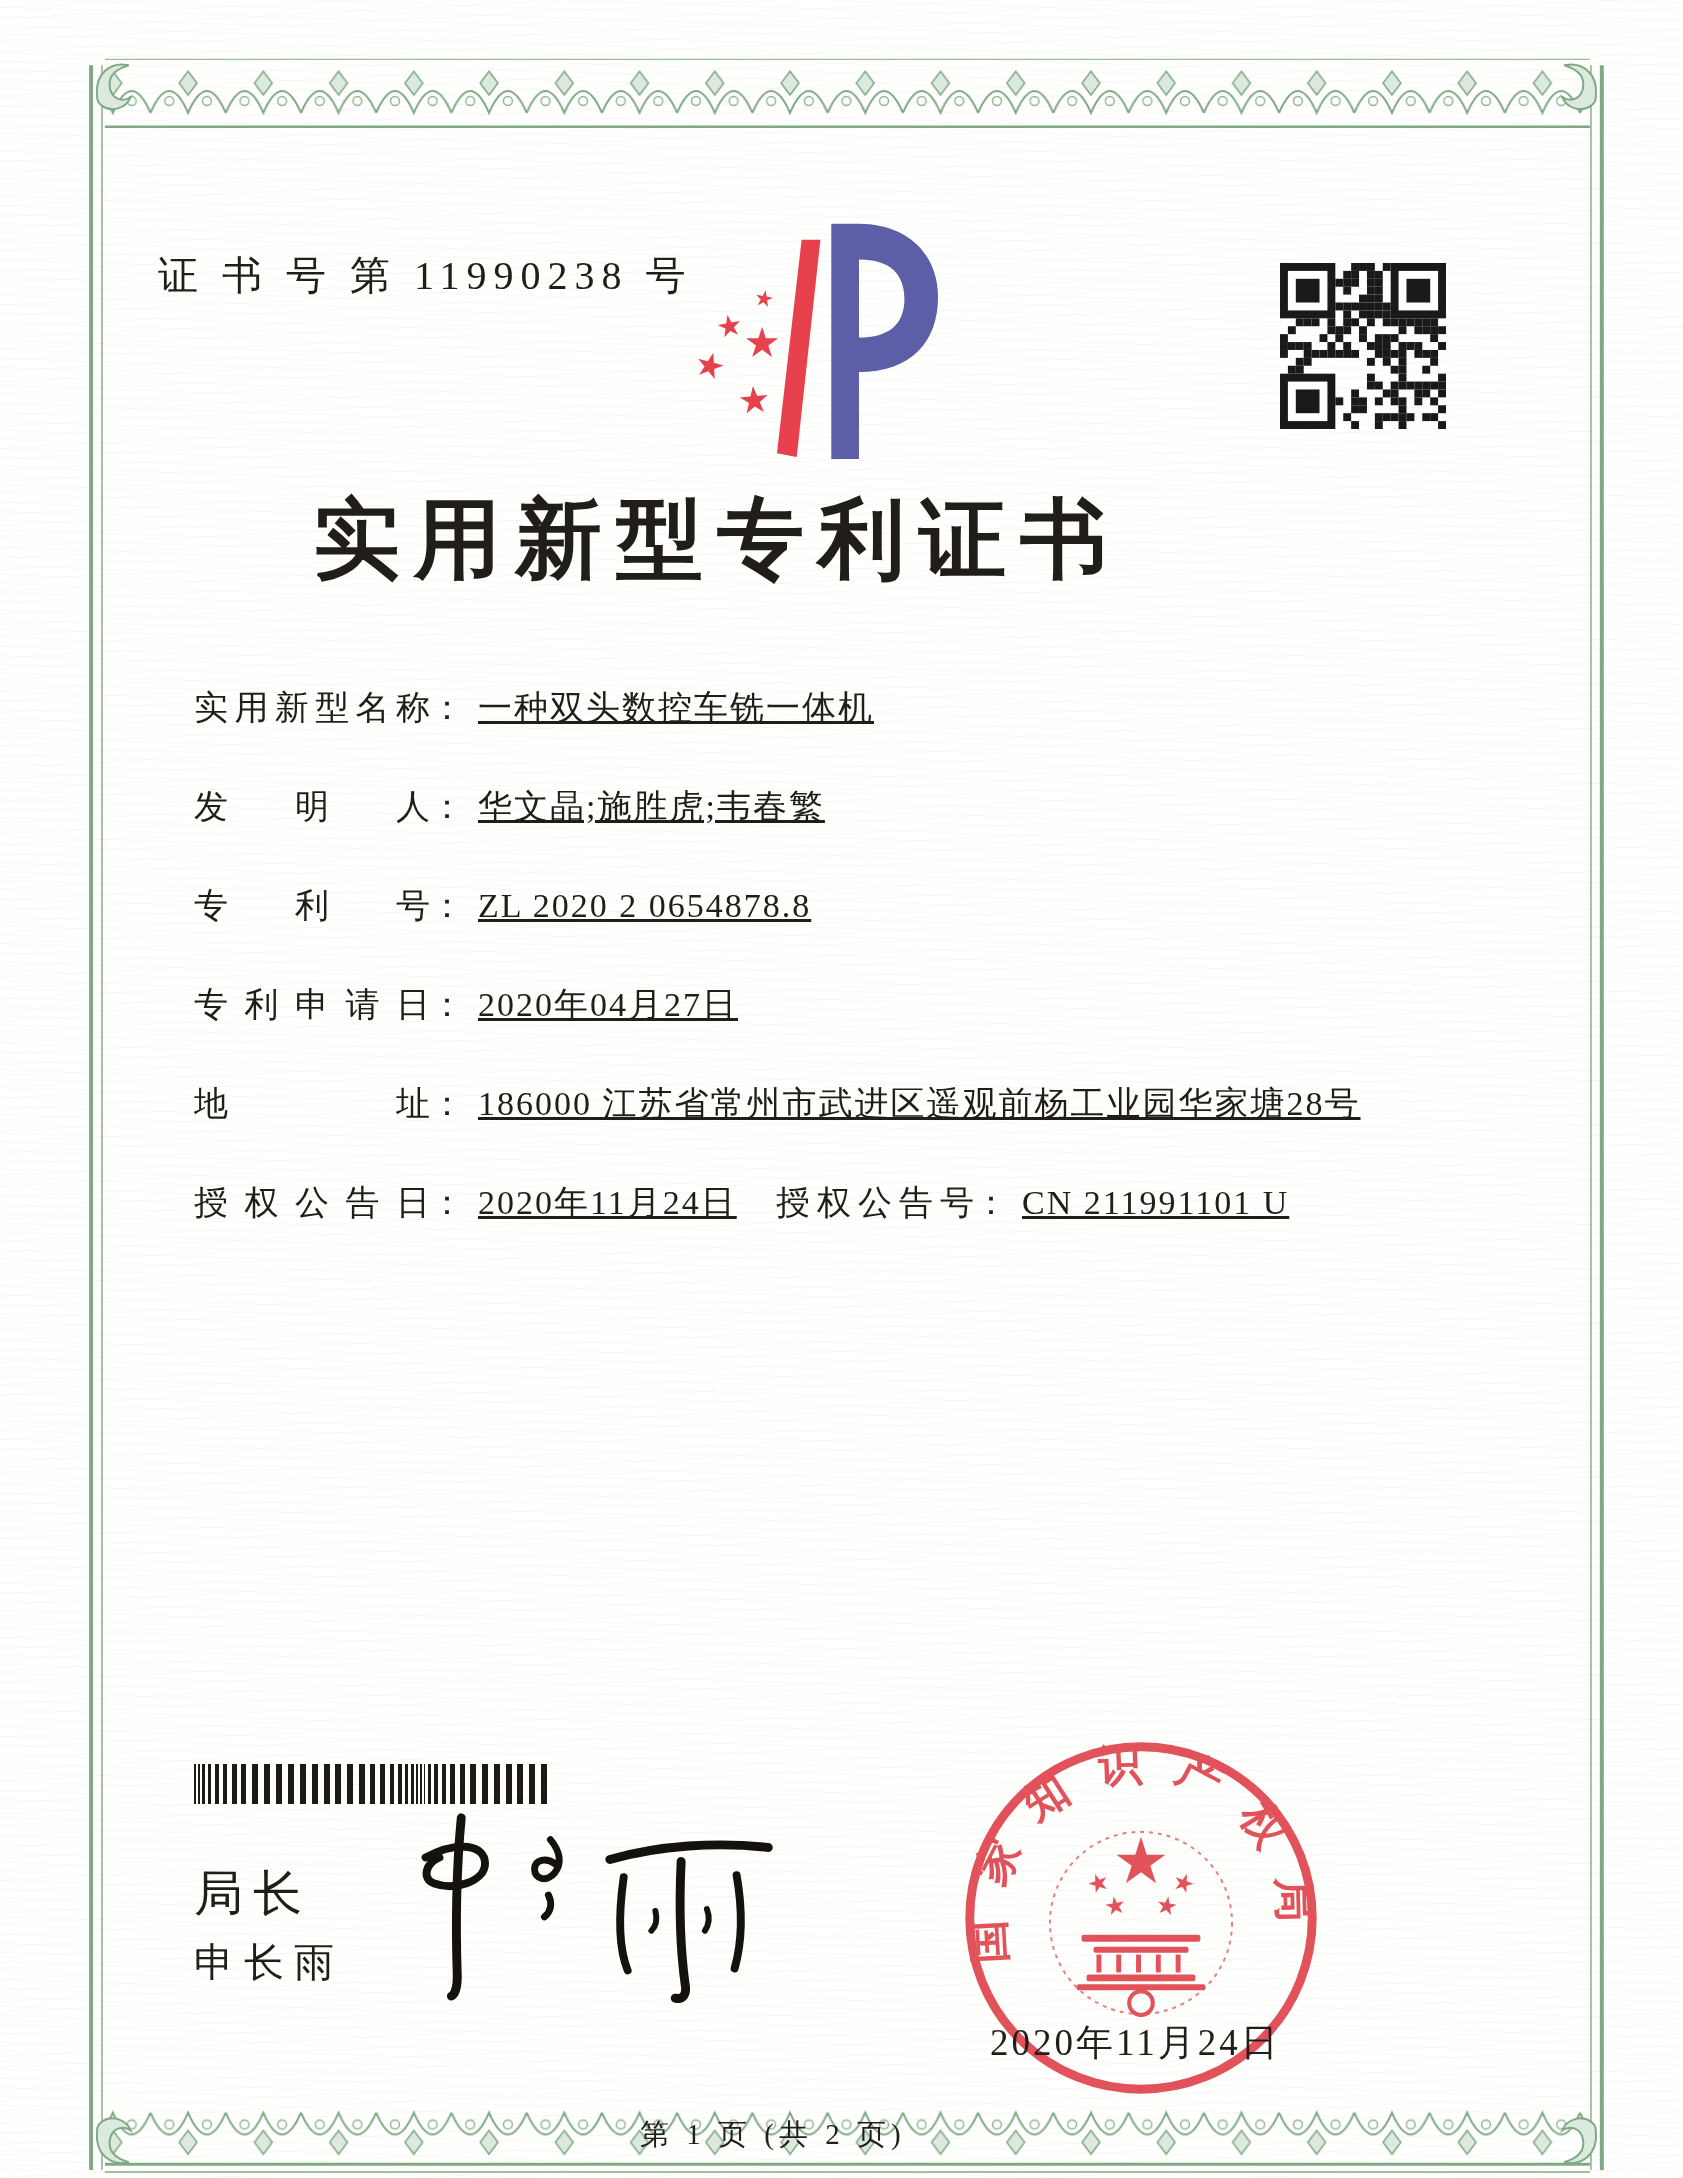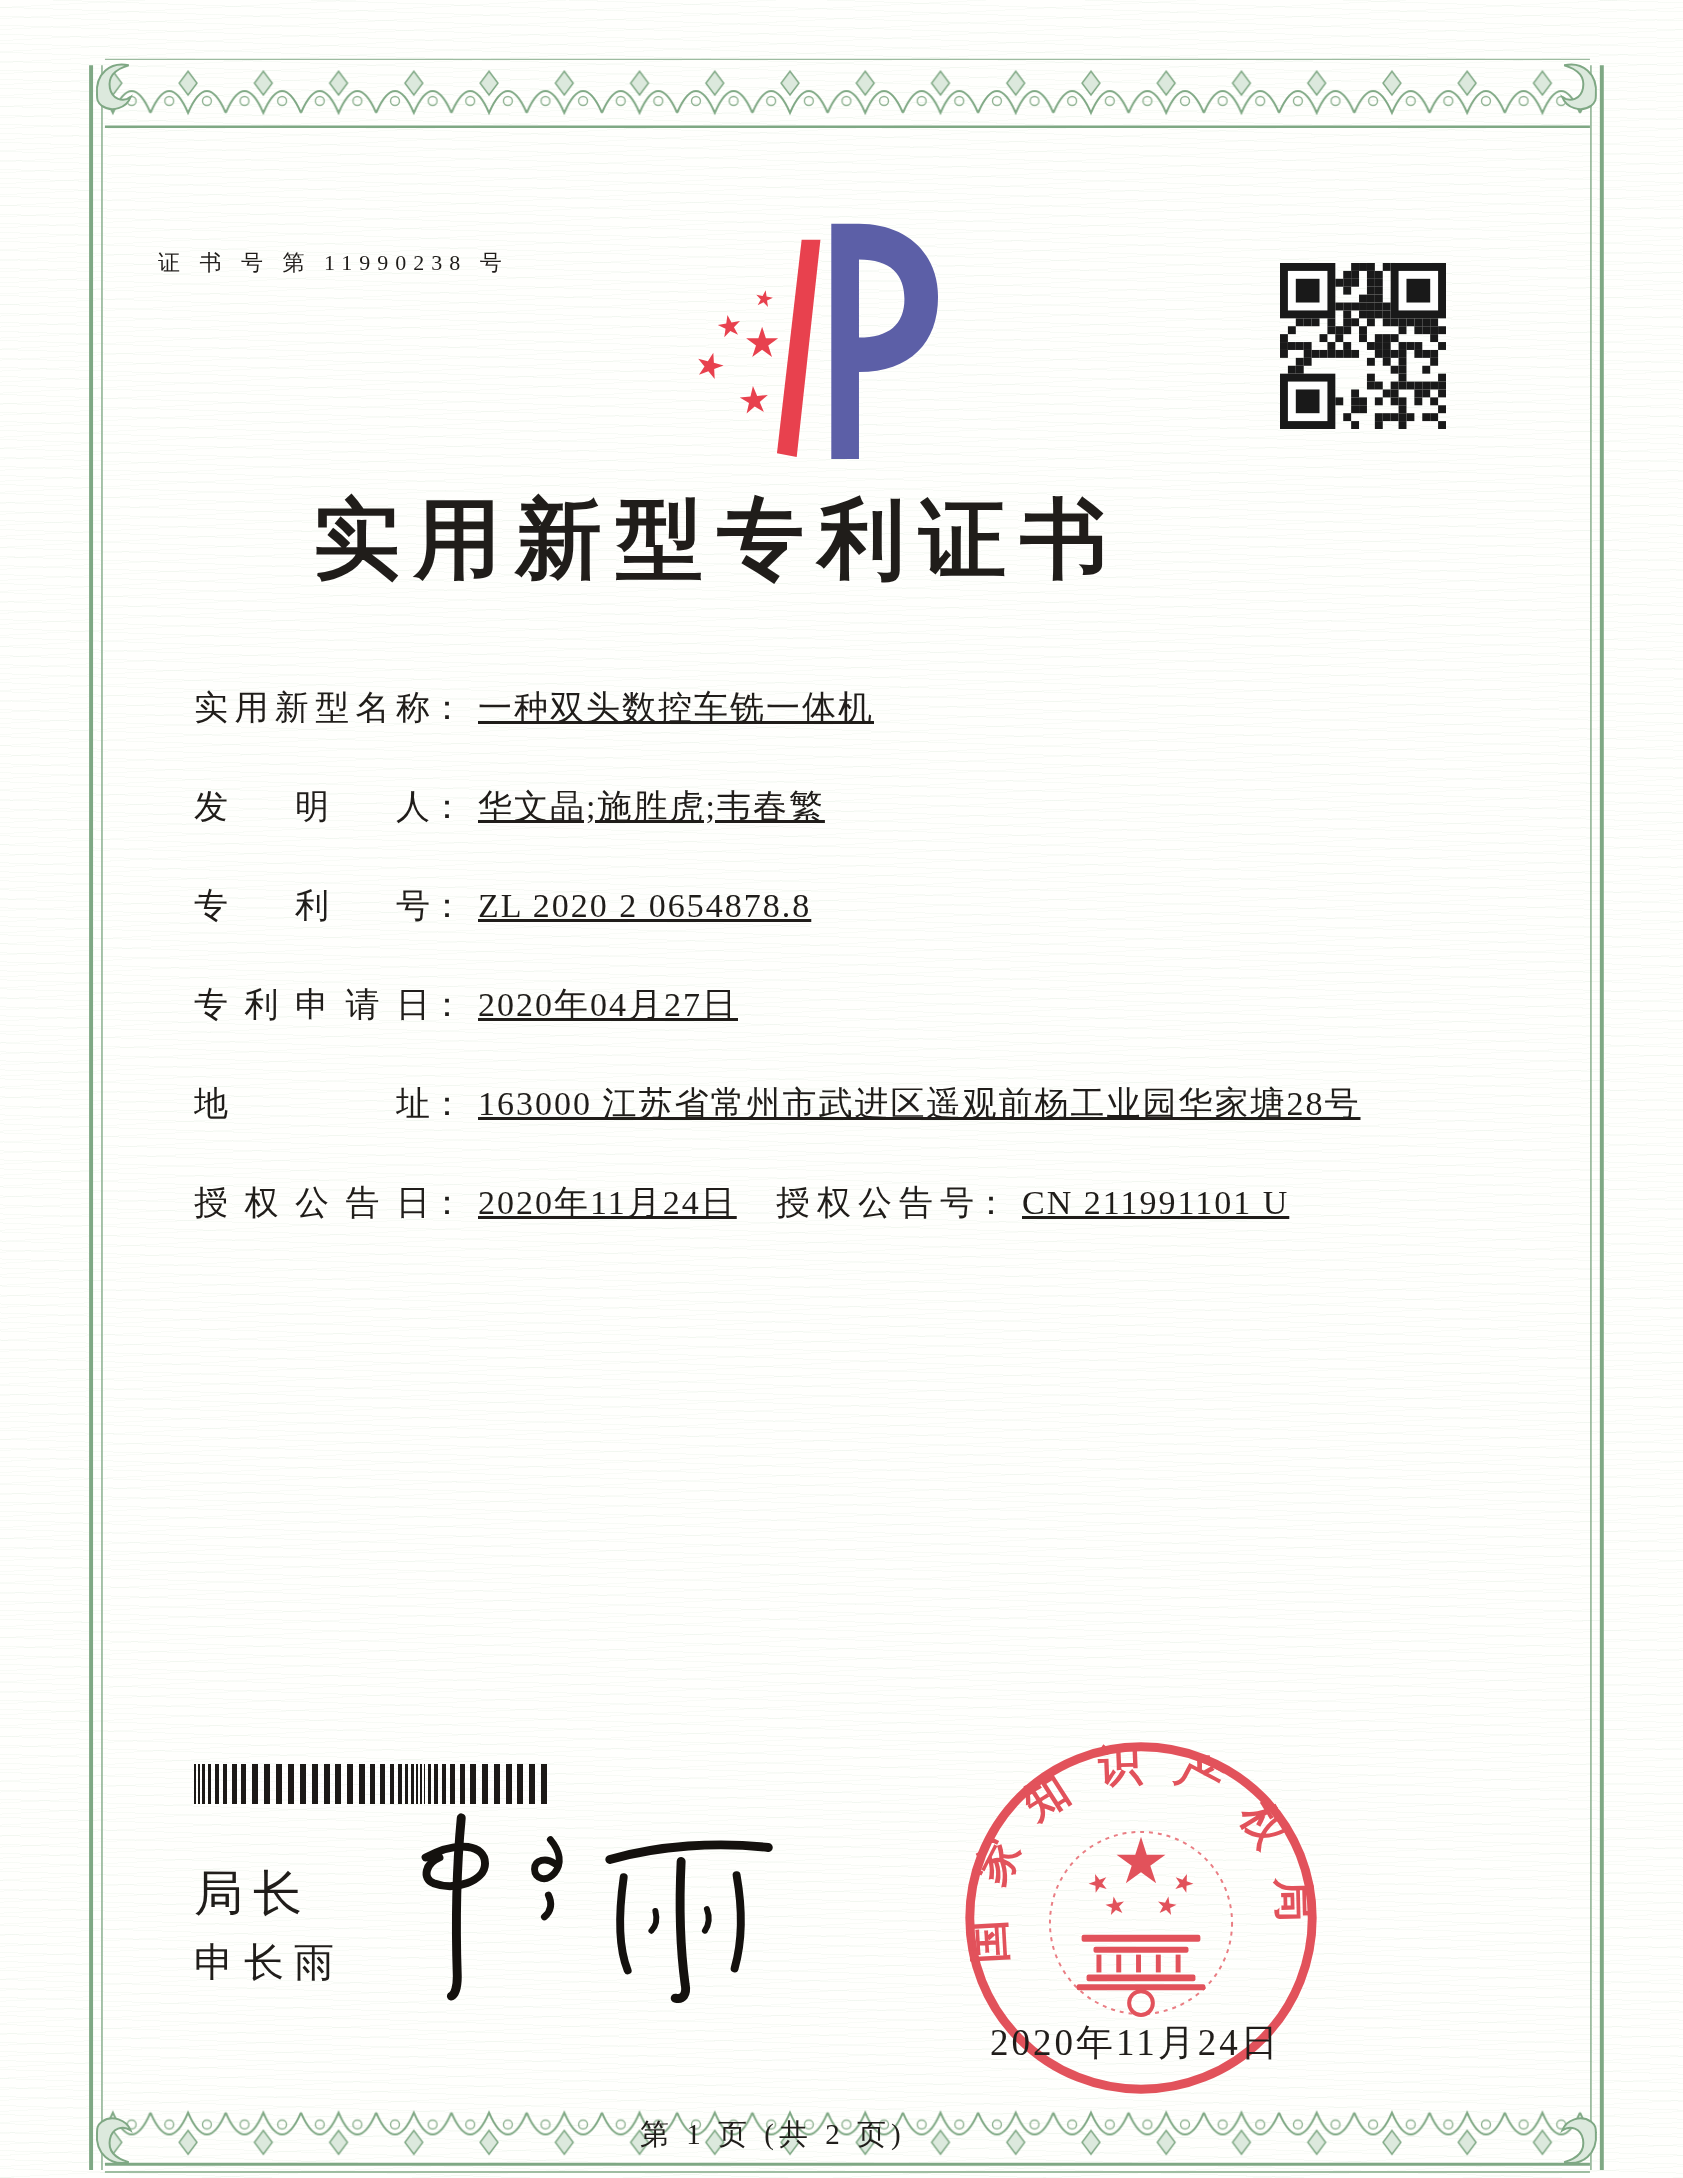--- a/index.html
+++ b/index.html
@@ -6,21 +6,21 @@
   .page{
     position:relative;width:1683px;height:2178px;overflow:hidden;
     background:
       repeating-linear-gradient(2deg, rgba(150,190,152,.07) 0 1px, transparent 1px 9px),
       repeating-linear-gradient(-3deg, rgba(150,190,152,.06) 0 1px, transparent 1px 11px),
       #fffffd;
     font-family:"Liberation Serif","DejaVu Serif",serif;
     color:#201d1a;
   }
   .border-deco{position:absolute;inset:0;pointer-events:none;}
-  .cert-no{position:absolute;left:158px;top:248px;font-size:22px;letter-spacing:7px;white-space:nowrap;}
+  .cert-no{position:absolute;left:158px;top:248px;font-size:40px;letter-spacing:7px;white-space:nowrap;}
   .logo{position:absolute;left:681px;top:212px;}
   .qr{position:absolute;left:1280px;top:263px;}
   .title{
     position:absolute;top:481px;left:0;width:1543px;box-sizing:border-box;
     padding-right:109px;text-align:center;font-size:87px;font-weight:bold;letter-spacing:14px;
   }
   .fields{position:absolute;left:194px;top:685px;width:1317px;font-size:34px;}
   .frow{height:99px;position:relative;white-space:nowrap;}
   .flabel{display:inline-block;width:236px;text-align:justify;text-align-last:justify;vertical-align:bottom;}
   .fcolon{display:inline-block;}
@@ -256,21 +256,21 @@
     <div class="frow">
       <span class="flabel">发明人</span><span class="fcolon">：</span><span class="fvalue">华文晶;施胜虎;韦春繁</span>
     </div>
     <div class="frow">
       <span class="flabel">专利号</span><span class="fcolon">：</span><span class="fvalue">ZL 2020 2 0654878.8</span>
     </div>
     <div class="frow">
       <span class="flabel">专利申请日</span><span class="fcolon">：</span><span class="fvalue">2020年04月27日</span>
     </div>
     <div class="frow">
-      <span class="flabel">地址</span><span class="fcolon">：</span><span class="fvalue">163000 江苏省常州市武进区遥观前杨工业园华家塘28号</span>
+      <span class="flabel">地址</span><span class="fcolon">：</span><span class="fvalue">186000 江苏省常州市武进区遥观前杨工业园华家塘28号</span>
     </div>
     <div class="frow">
       <span class="flabel">授权公告日</span><span class="fcolon">：</span><span class="fvalue">2020年11月24日</span>
       <span class="pair2">
         <span class="flabel" style="width:198px">授权公告号</span><span class="fcolon">：</span><span class="fvalue">CN 211991101 U</span>
       </span>
     </div>
   </div>
 
 

